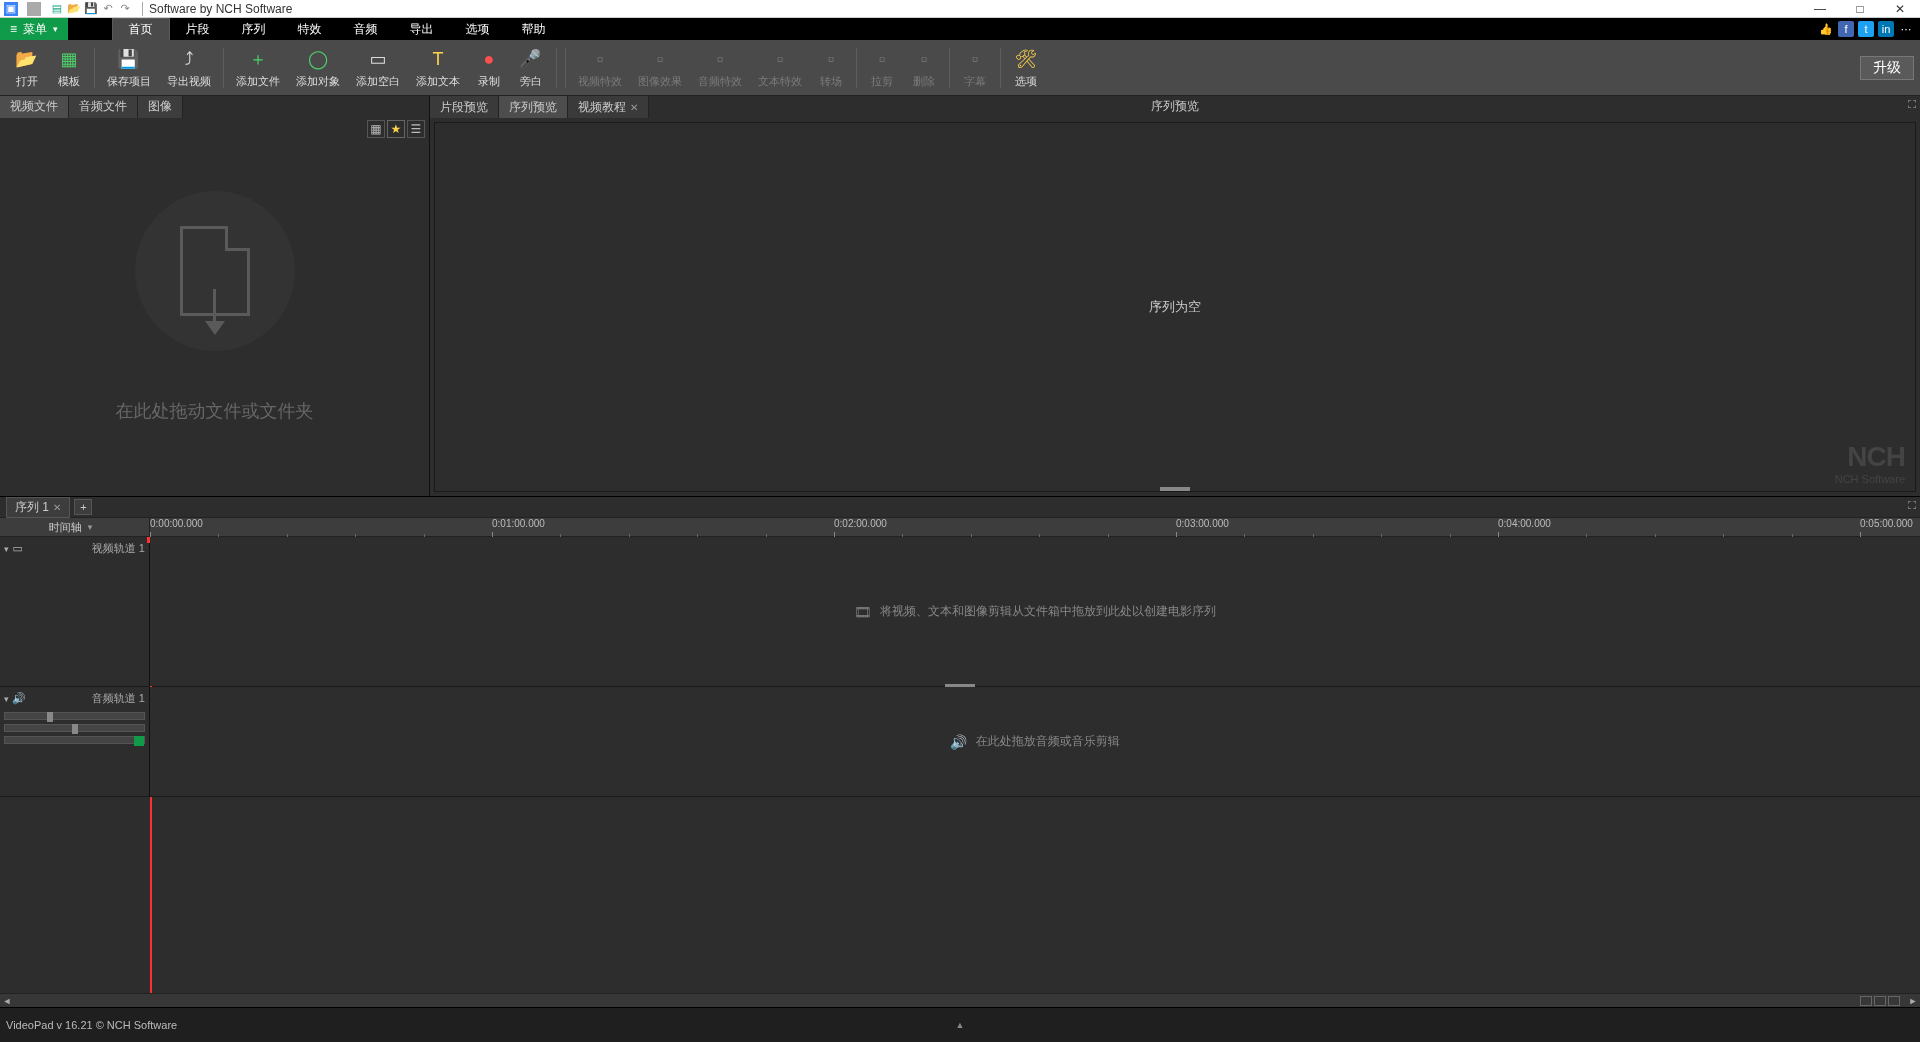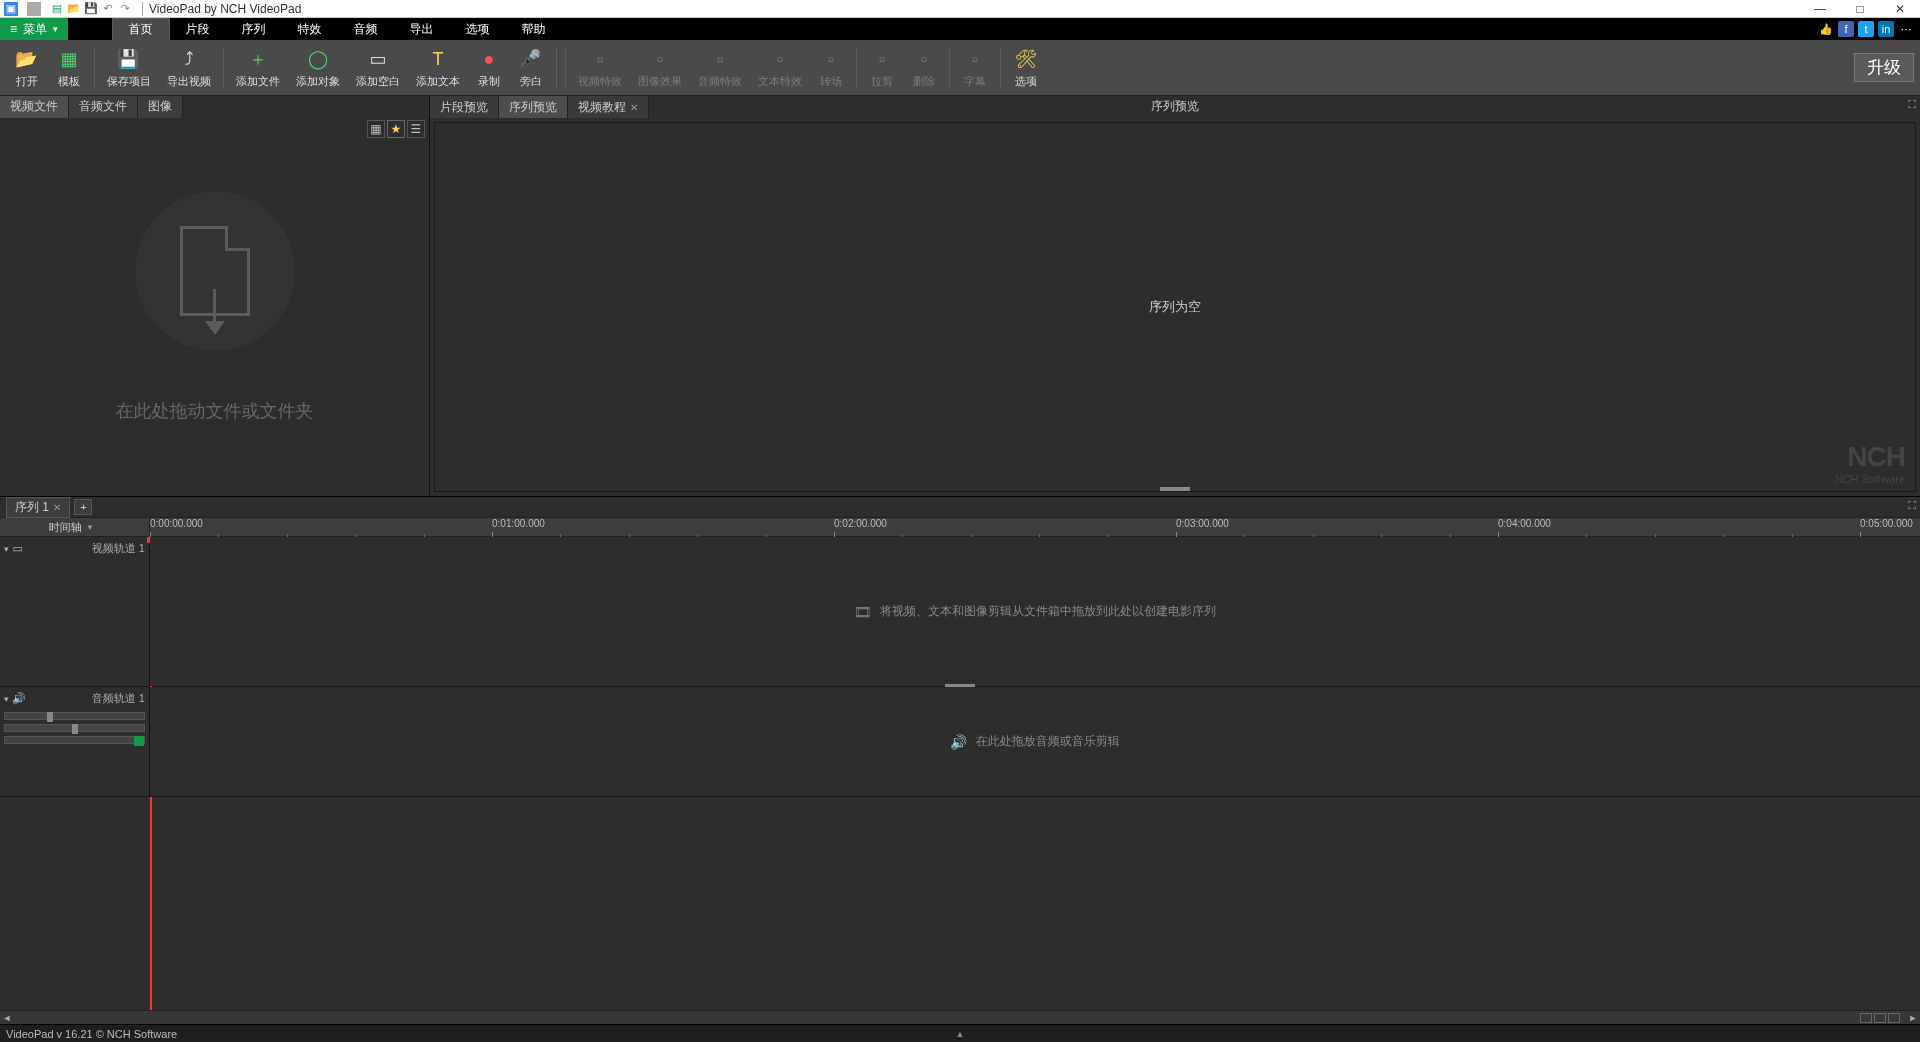--- a/index.html
+++ b/index.html
@@ -26,21 +26,21 @@
 .ico.fb{background:#4267B2;} .ico.tw{background:#1DA1F2;} .ico.in{background:#0077b5;} .ico.like{background:transparent;color:#fff;}
 .ico.more{color:#fff;}
 
 
 .ribbon { height: 56px; background: #4a4a4a; display: flex; align-items: center; padding: 0 6px; border-bottom: 1px solid #222; position:relative; }
 .ribbon-item { display: flex; flex-direction: column; align-items: center; padding: 2px 8px; color: #ddd; cursor: pointer; min-width:42px;}
 .ribbon-item .icon { width: 26px; height: 26px; display: flex; align-items:center; justify-content:center; font-size:18px;}
 .ribbon-item .label { font-size: 11px; margin-top: 2px; white-space:nowrap;}
 .ribbon-item.disabled { color: #7a7a7a; }
 .ribbon-sep { width: 1px; height: 40px; background: #5e5e5e; margin: 0 4px; }
-.ribbon .upgrade { margin-left: auto; background: #5a5a5a; border: 1px solid #777; color: #fff; padding: 2px 12px; font-size: 17px; cursor:pointer;}
+.ribbon .upgrade { margin-left: auto; background: #5a5a5a; border: 1px solid #777; color: #fff; padding: 2px 12px; font-size: 14px; cursor:pointer;}
 
 
 .main { flex: 0 0 400px; display: flex; min-height:0; }
 .bin-panel { width: 430px; background: #2d2d2d; border-right: 1px solid #111; display:flex; flex-direction:column; position:relative;}
 .bin-tabs { height: 22px; background: #2d2d2d; display: flex; }
 .bin-tab { background: #3d3d3d; color: #ccc; padding: 2px 10px; font-size: 12px; border-right:1px solid #222; cursor:pointer;}
 .bin-tab.active { background: #4d4d4d; }
 .bin-toolbar { position:absolute; right:4px; top:24px; display:flex; gap:2px;}
 .bin-toolbar span{ width:18px;height:18px;display:inline-flex;align-items:center;justify-content:center;font-size:12px;color:#bbb;border:1px solid #555;}
 .bin-toolbar .star{color:#ffd24d;border-color:#666;}
@@ -99,21 +99,21 @@
 .playhead::before{content:"";position:absolute;top:-2px;left:-3px;width:8px;height:8px;background:#ff3030;}
 .splitter-dot2{position:absolute;left:50%;top:-3px;transform:translateX(-50%);width:30px;height:5px;background:#888;}
 
 .hscroll{height:14px;background:#373737;border-top:1px solid #222;position:relative;display:flex;align-items:center;}
 .hscroll .arrow{width:14px;height:14px;display:flex;align-items:center;justify-content:center;color:#aaa;font-size:9px;}
 .hscroll .rail{flex:1;position:relative;}
 .hscroll .grips{position:absolute;right:20px;display:flex;gap:2px;}
 .hscroll .grips span{width:12px;height:10px;border:1px solid #666;display:inline-block;}
 
 
-.status-bar{height:18px;background:#1f1f1f;color:#bbb;font-size:11px;display:flex;align-items:center;padding:0 6px;border-top:1px solid #000;}
+.status-bar{height:35px;background:#1f1f1f;color:#bbb;font-size:11px;display:flex;align-items:center;padding:0 6px;border-top:1px solid #000;}
 .status-center{position:absolute;left:50%;transform:translateX(-50%);display:flex;align-items:center;gap:4px;color:#888;font-size:9px;}
 
 
 .i-folder{color:#e2a838;}
 .i-green{color:#4dd06a;}
 .i-red{color:#ff5050;}
 .i-blue{color:#6db8ff;}
 .i-yellow{color:#ffd24d;}
 </style>
 </head>
@@ -123,21 +123,21 @@
   <div class="quick">
     <span style="background:#3b82f6;color:#fff;">▣</span>
     <span class="sep"></span>
     <span style="color:#2a8;">▤</span>
     <span class="i-folder">📂</span>
     <span style="color:#2a8;">💾</span>
     <span style="color:#888;">↶</span>
     <span style="color:#888;">↷</span>
   </div>
   <span class="sep"></span>
-  <span class="title">VideoPad by NCH VideoPad</span>
+  <span class="title">Software by NCH Software</span>
   <div class="win-controls">
     <span>—</span>
     <span>□</span>
     <span>✕</span>
   </div>
 </div>
 
 <div class="menu-bar">
   <div class="menu-btn">
     <span class="hamburger">≡</span>

